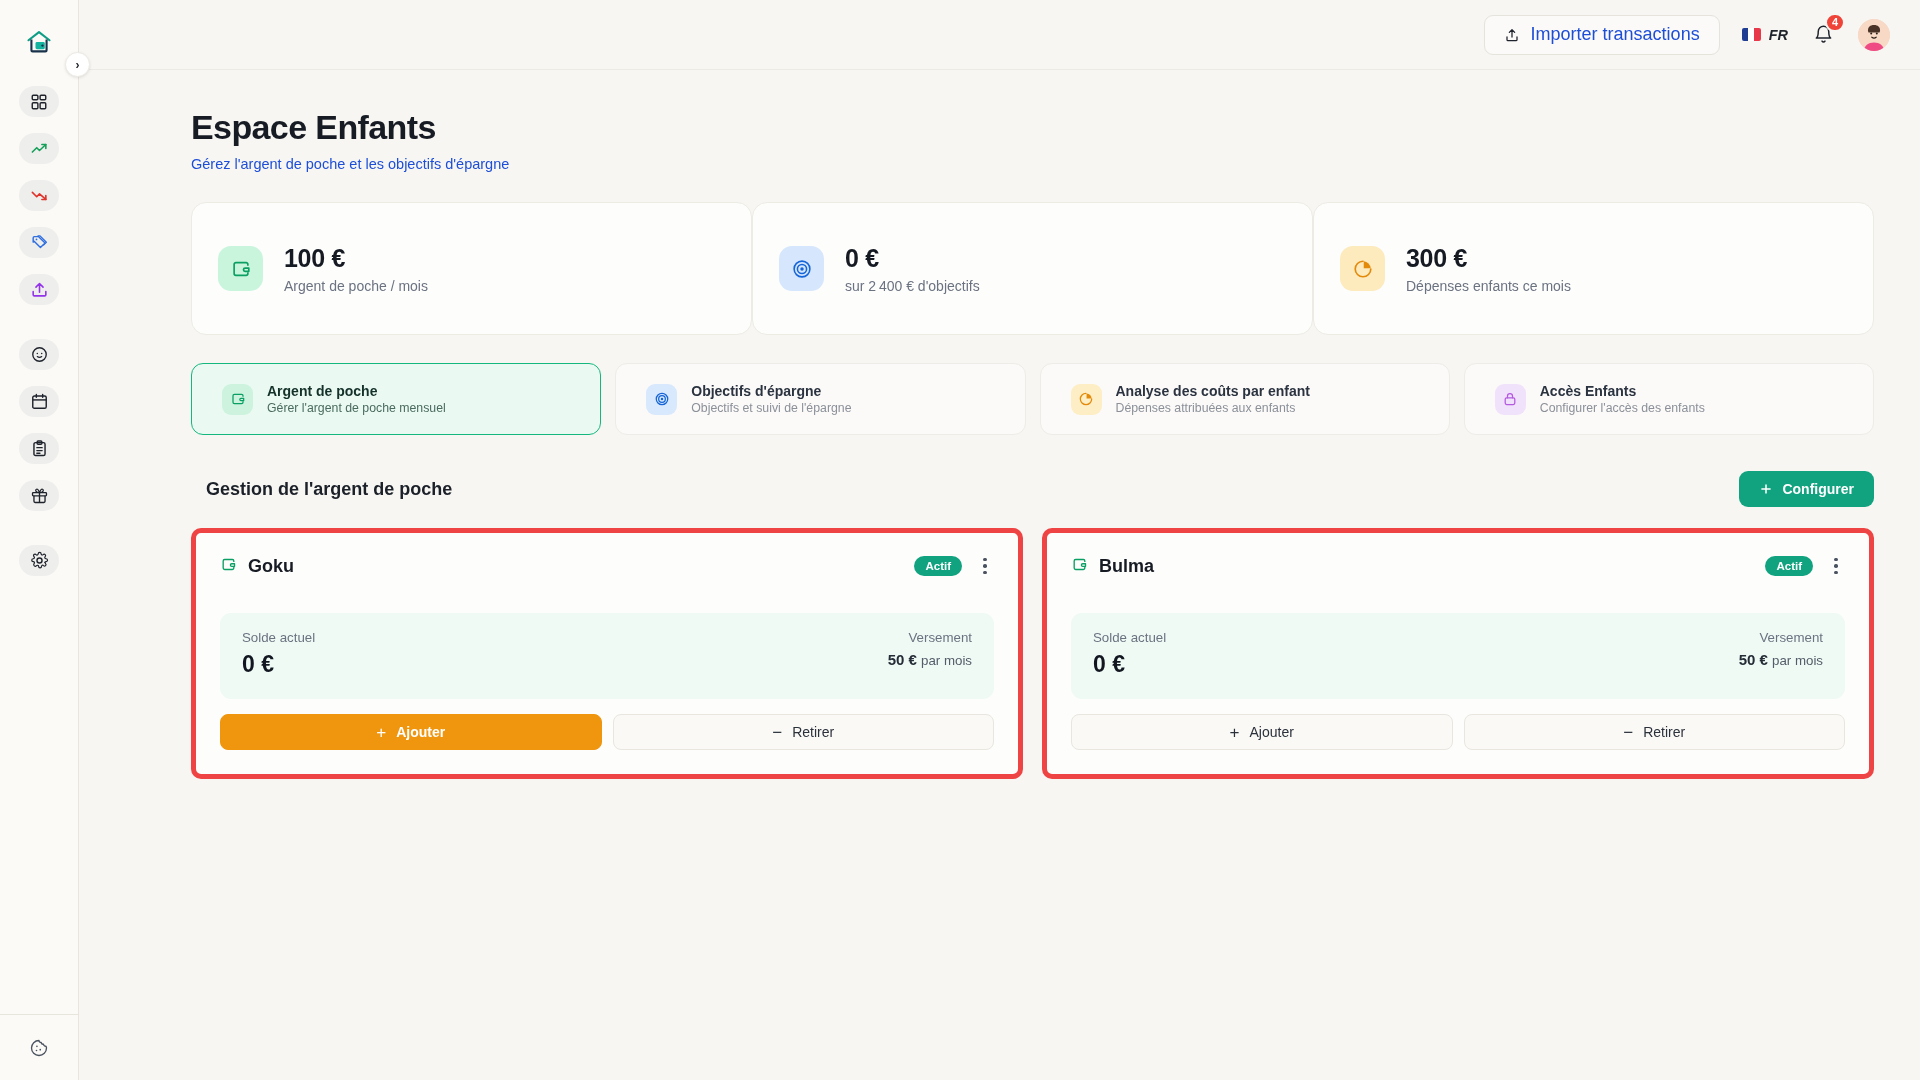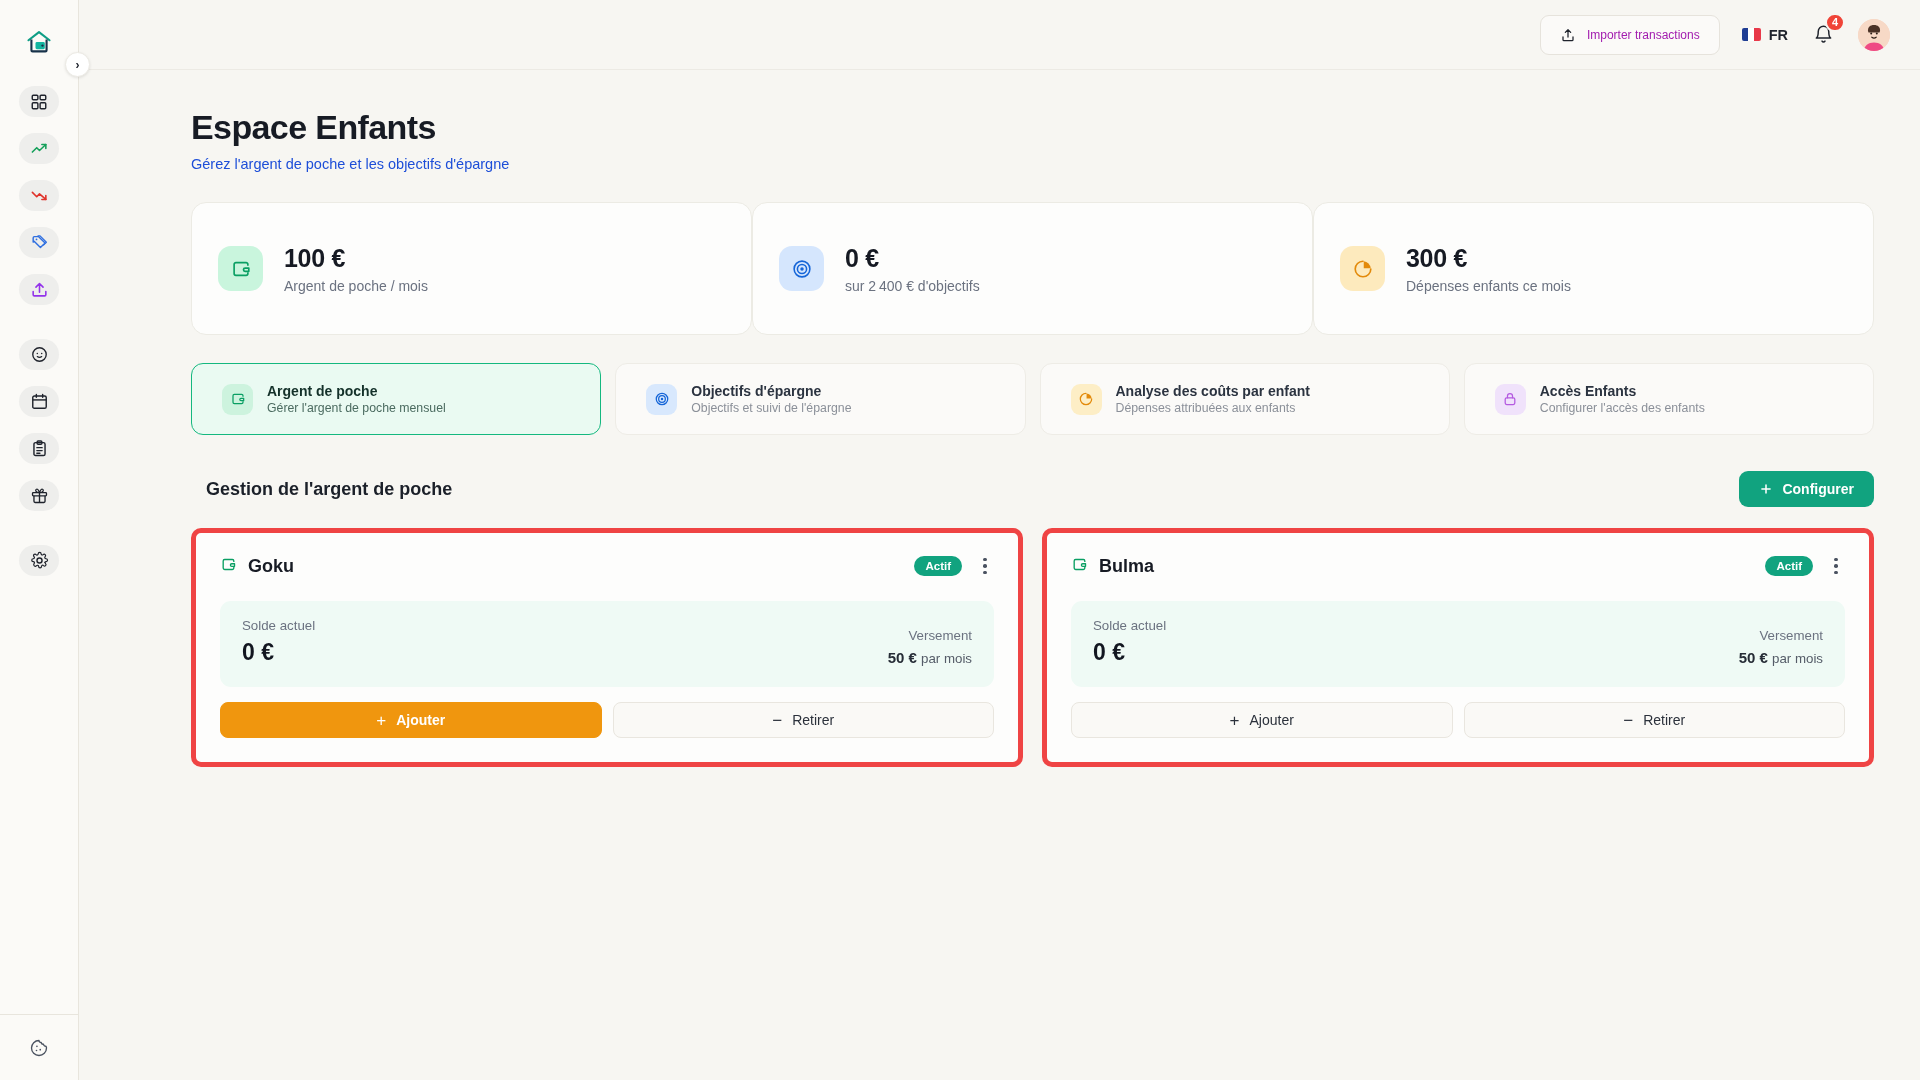--- a/index.html
+++ b/index.html
@@ -58,25 +58,25 @@
     border-bottom: 1px solid #eceae4;
     display: flex; align-items: center; justify-content: flex-end;
     padding-right: 30px; gap: 22px;
     background: #f7f6f2;
   }
   .import-btn {
     display: flex; align-items: center; gap: 11px;
     height: 40px; padding: 0 19px;
     background: #fbfaf8; border: 1px solid #e6e3dc;
     border-radius: 9px; cursor: pointer;
-    font-size: 12px; color: #a21caf; font-weight: 500;
+    font-size: 18px; color: #1d4ed8; font-weight: 500;
   }
   .lang {
     display: flex; align-items: center; gap: 8px;
-    cursor: pointer; font-size: 14.5px; color: #1f232c; font-weight: 600;
+    cursor: pointer; font-size: 14.5px; color: #1f232c; font-weight: 600; font-style: italic;
   }
   .flag { width: 19px; height: 13px; border-radius: 2px; overflow: hidden; display: flex; }
   .flag i { display: block; height: 100%; flex: 1; }
   .flag .b { background: #1f3d93; } .flag .w { background: #ffffff; } .flag .r { background: #e8394a; }
   .bell-wrap { position: relative; width: 26px; height: 26px; display: flex; align-items: center; justify-content: center; cursor: pointer; }
   .badge {
     position: absolute; top: -9px; right: -9px;
     min-width: 19px; height: 19px; padding: 0 5px;
     background: #f04438; color: #fff; border-radius: 10px;
     font-size: 11px; font-weight: 700;
@@ -145,23 +145,23 @@
   .cc-name { font-size: 18px; font-weight: 600; color: #171b24; }
   .cc-right { display: flex; align-items: center; gap: 14px; }
   .pill {
     background: #11a37f; color: #fff; border-radius: 12px;
     font-size: 11.5px; font-weight: 600; padding: 4px 11px;
   }
   .kebab { width: 18px; height: 22px; display: flex; flex-direction: column; align-items: center; justify-content: center; gap: 3px; cursor: pointer; }
   .kebab i { width: 3.5px; height: 3.5px; border-radius: 50%; background: #4a5260; display: block; }
 
   .balance-box {
-    margin-top: 24px; background: #effaf5; border-radius: 11px;
+    margin-top: 36px; background: #effaf5; border-radius: 11px;
     padding: 17px 22px 21px 22px;
-    display: flex; align-items: flex-end; justify-content: space-between;
+    display: flex; align-items: flex-start; justify-content: space-between;
   }
   .bb-lbl { font-size: 13.3px; color: #6b7280; }
   .bb-val { margin-top: 6px; font-size: 23px; font-weight: 800; color: #121620; }
   .bb-right { text-align: right; }
   .bb-amt { margin-top: 6px; font-size: 15px; color: #262c36; }
   .bb-amt b { font-weight: 700; }
   .bb-amt span { font-size: 13.3px; color: #555c68; font-weight: 400; }
 
   .cc-actions { display: flex; gap: 11px; margin-top: 15px; }
   .act-btn {

